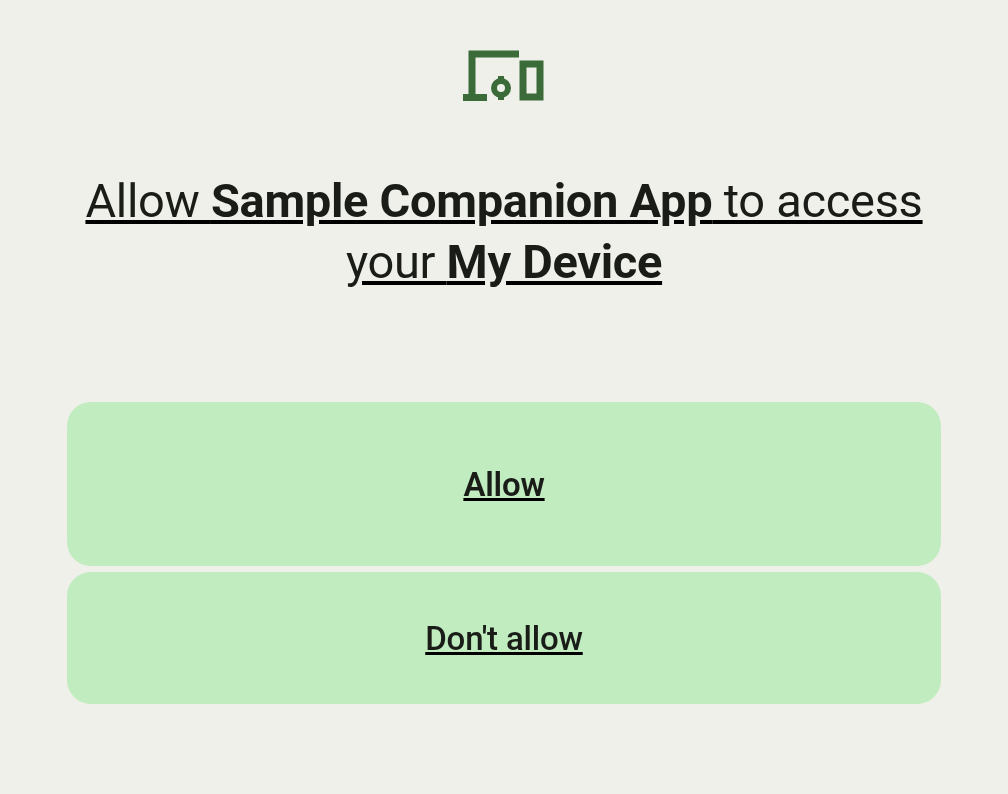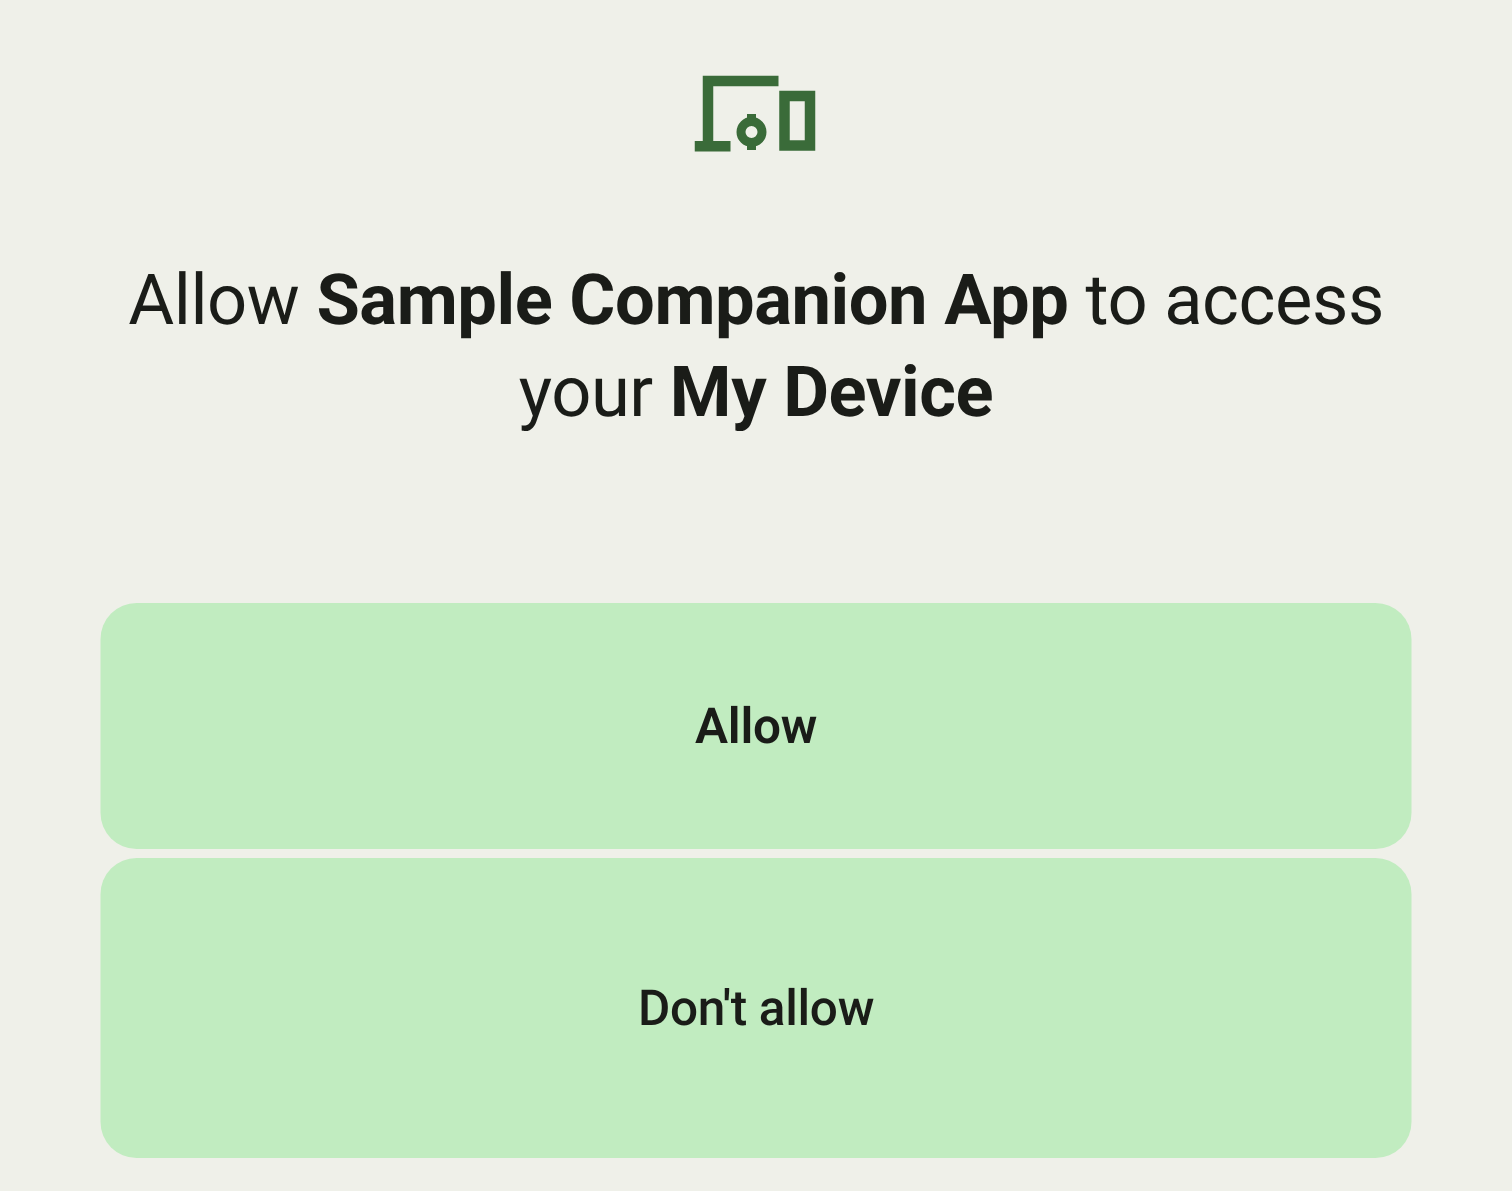--- a/index.html
+++ b/index.html
@@ -10,20 +10,21 @@
       font-family: -apple-system, BlinkMacSystemFont, "Segoe UI", Roboto, Helvetica, Arial, sans-serif;
       overflow: hidden;
     }
     .wrap {
       display: flex;
       flex-direction: column;
       align-items: center;
       width: 100%;
       height: 100%;
       padding-top: 48px;
+      text-decoration: underline;
     }
     .icon-slot {
       display: flex;
       justify-content: center;
       margin-bottom: 66px;
     }
     .title {
       text-align: center;
       font-size: 47px;
       line-height: 1.3;
@@ -47,21 +48,21 @@
       border: none;
       border-radius: 24px;
       font-size: 33px;
       font-weight: 600;
       color: #1a1c18;
       cursor: pointer;
       letter-spacing: -0.2px;
       font-family: inherit;
     }
     .btn-secondary {
-      height: 200px;
+      height: 132px;
       font-weight: 500;
     }
   </style>
 </head>
 <body>
 
 <div class="wrap">
   <div class="icon-slot">
     <svg width="82" height="56" viewBox="0 0 82 56" fill="none">
       <g stroke="#3a6b39" stroke-width="7" stroke-linecap="butt">

